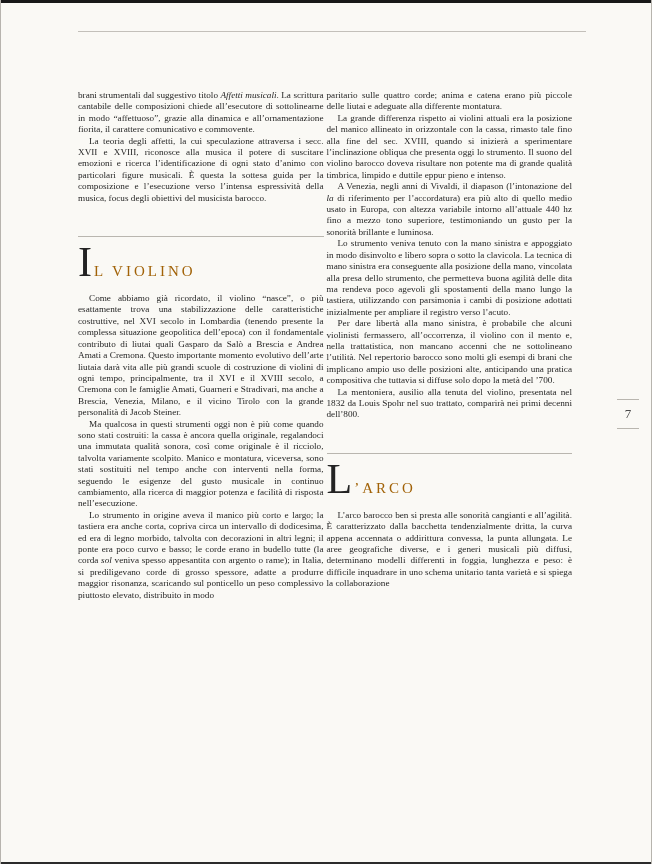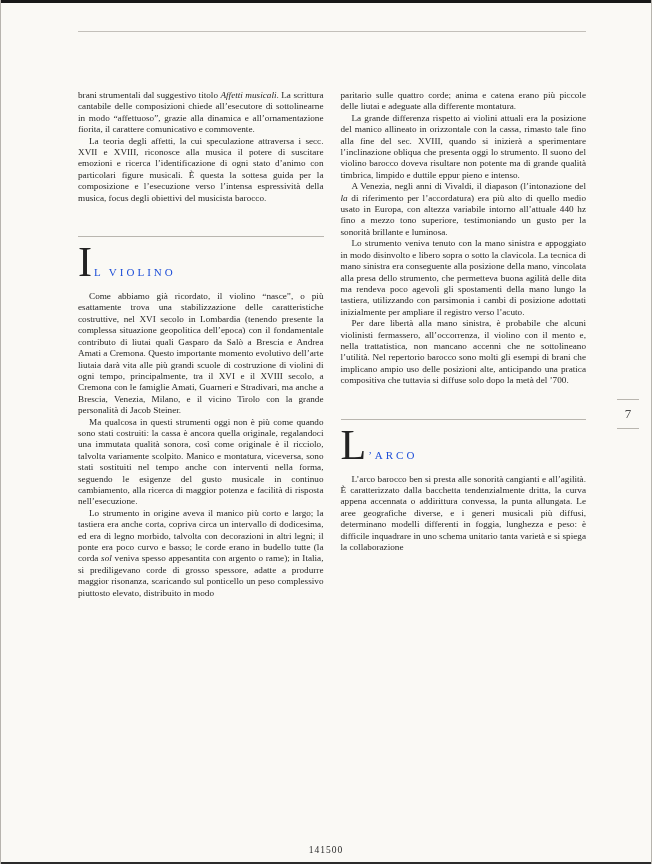--- a/index.html
+++ b/index.html
@@ -26,38 +26,38 @@
 
   .running-header {
     text-align: right;
     font-variant: small-caps;
     letter-spacing: 2.5px;
     font-size: 13px;
     color: #9a968f;
   }
   .header-rule { height: 1px; background: #c3c0ba; margin-top: 5px; }
 
-  .columns { display: flex; gap: 17px; margin-top: 58px; }
+  .columns { display: flex; gap: 3px; margin-top: 58px; }
   .col { width: 245.5px; }
 
   .para {
     margin: 0;
     font-size: 9.2px;
     line-height: 11.4px;
     text-align: justify;
     text-indent: 11px;
   }
   .para.noindent { text-indent: 0; }
   .para i { font-style: italic; }
 
   .section-heading { margin: 32px 0 13px 0; }
   .heading-rule { height: 1px; background: #b9b6af; margin-bottom: 10px; }
   .heading-line { display: flex; align-items: baseline; }
   .heading-initial { font-size: 42px; line-height: 31px; color: #232323; }
-  .heading-rest { font-size: 11px; letter-spacing: 3px; margin-left: 2px; color: #1d4ed8; }
+  .heading-rest { font-size: 15px; letter-spacing: 3px; margin-left: 2px; color: #a16207; }
 
   .page-number-block {
     position: absolute; right: 13px; top: 399px;
     width: 22px; text-align: center; color: #4a4a4a;
   }
   .pn-rule { height: 1px; background: #b9b6af; }
   .pn-value { font-size: 13px; margin: 6px 0; }
 
   .footer {
     position: absolute; bottom: 9px; left: 0; right: 0;
@@ -91,32 +91,32 @@
           <p class="para">Come abbiamo già ricordato, il violino “nasce”, o più esattamente trova una stabilizzazione delle caratteristiche costruttive, nel XVI secolo in Lombardia (tenendo presente la complessa situazione geopolitica dell’epoca) con il fondamentale contributo di liutai quali Gasparo da Salò a Brescia e Andrea Amati a Cremona. Questo importante momento evolutivo dell’arte liutaia darà vita alle più grandi scuole di costruzione di violini di ogni tempo, principalmente, tra il XVI e il XVIII secolo, a Cremona con le famiglie Amati, Guarneri e Stradivari, ma anche a Brescia, Venezia, Milano, e il vicino Tirolo con la grande personalità di Jacob Steiner.</p>
           <p class="para">Ma qualcosa in questi strumenti oggi non è più come quando sono stati costruiti: la cassa è ancora quella originale, regalandoci una immutata qualità sonora, così come originale è il ricciolo, talvolta variamente scolpito. Manico e montatura, viceversa, sono stati sostituiti nel tempo anche con interventi nella forma, seguendo le esigenze del gusto musicale in continuo cambiamento, alla ricerca di maggior potenza e facilità di risposta nell’esecuzione.</p>
           <p class="para">Lo strumento in origine aveva il manico più corto e largo; la tastiera era anche corta, copriva circa un intervallo di dodicesima, ed era di legno morbido, talvolta con decorazioni in altri legni; il ponte era poco curvo e basso; le corde erano in budello tutte (la corda <i>sol</i> veniva spesso appesantita con argento o rame); in Italia, si prediligevano corde di grosso spessore, adatte a produrre maggior risonanza, scaricando sul ponticello un peso complessivo piuttosto elevato, distribuito in modo</p>
         </div>
       <div class="col">
           <p class="para noindent">paritario sulle quattro corde; anima e catena erano più piccole delle liutai e adeguate alla differente montatura.</p>
           <p class="para">La grande differenza rispetto ai violini attuali era la posizione del manico allineato in orizzontale con la cassa, rimasto tale fino alla fine del sec. XVIII, quando si inizierà a sperimentare l’inclinazione obliqua che presenta oggi lo strumento. Il suono del violino barocco doveva risultare non potente ma di grande qualità timbrica, limpido e duttile eppur pieno e intenso.</p>
           <p class="para">A Venezia, negli anni di Vivaldi, il diapason (l’intonazione del <i>la</i> di riferimento per l’accordatura) era più alto di quello medio usato in Europa, con altezza variabile intorno all’attuale 440 hz fino a mezzo tono superiore, testimoniando un gusto per la sonorità brillante e luminosa.</p>
           <p class="para">Lo strumento veniva tenuto con la mano sinistra e appoggiato in modo disinvolto e libero sopra o sotto la clavicola. La tecnica di mano sinistra era conseguente alla posizione della mano, vincolata alla presa dello strumento, che permetteva buona agilità delle dita ma rendeva poco agevoli gli spostamenti della mano lungo la tastiera, utilizzando con parsimonia i cambi di posizione adottati inizialmente per ampliare il registro verso l’acuto.</p>
           <p class="para">Per dare libertà alla mano sinistra, è probabile che alcuni violinisti fermassero, all’occorrenza, il violino con il mento e, nella trattatistica, non mancano accenni che ne sottolineano l’utilità. Nel repertorio barocco sono molti gli esempi di brani che implicano ampio uso delle posizioni alte, anticipando una pratica compositiva che tuttavia si diffuse solo dopo la metà del ’700.</p>
+          <p class="para">La mentoniera, ausilio alla tenuta del violino, presentata nel 1832 da Louis Spohr nel suo trattato, comparirà nei primi decenni dell’800.</p>
           <div class="section-heading">
             <div class="heading-rule"></div>
             <div class="heading-line">
               <span class="heading-initial">L</span>
               <span class="heading-rest">’ARCO</span>
             </div>
           </div>
           <p class="para">L’arco barocco ben si presta alle sonorità cangianti e all’agilità. È caratterizzato dalla bacchetta tendenzialmente dritta, la curva appena accennata o addirittura convessa, la punta allungata. Le aree geografiche diverse, e i generi musicali più diffusi, determinano modelli differenti in foggia, lunghezza e peso: è difficile inquadrare in uno schema unitario tanta varietà e si spiega la collaborazione</p>
         </div>
     </div>
   </div>
 
   <div class="page-number-block">
     <div class="pn-rule"></div>
     <div class="pn-value">7</div>
     <div class="pn-rule"></div>
   </div>
 
-  <div class="footer">141500</div>
 </div>
 
 </body></html>

